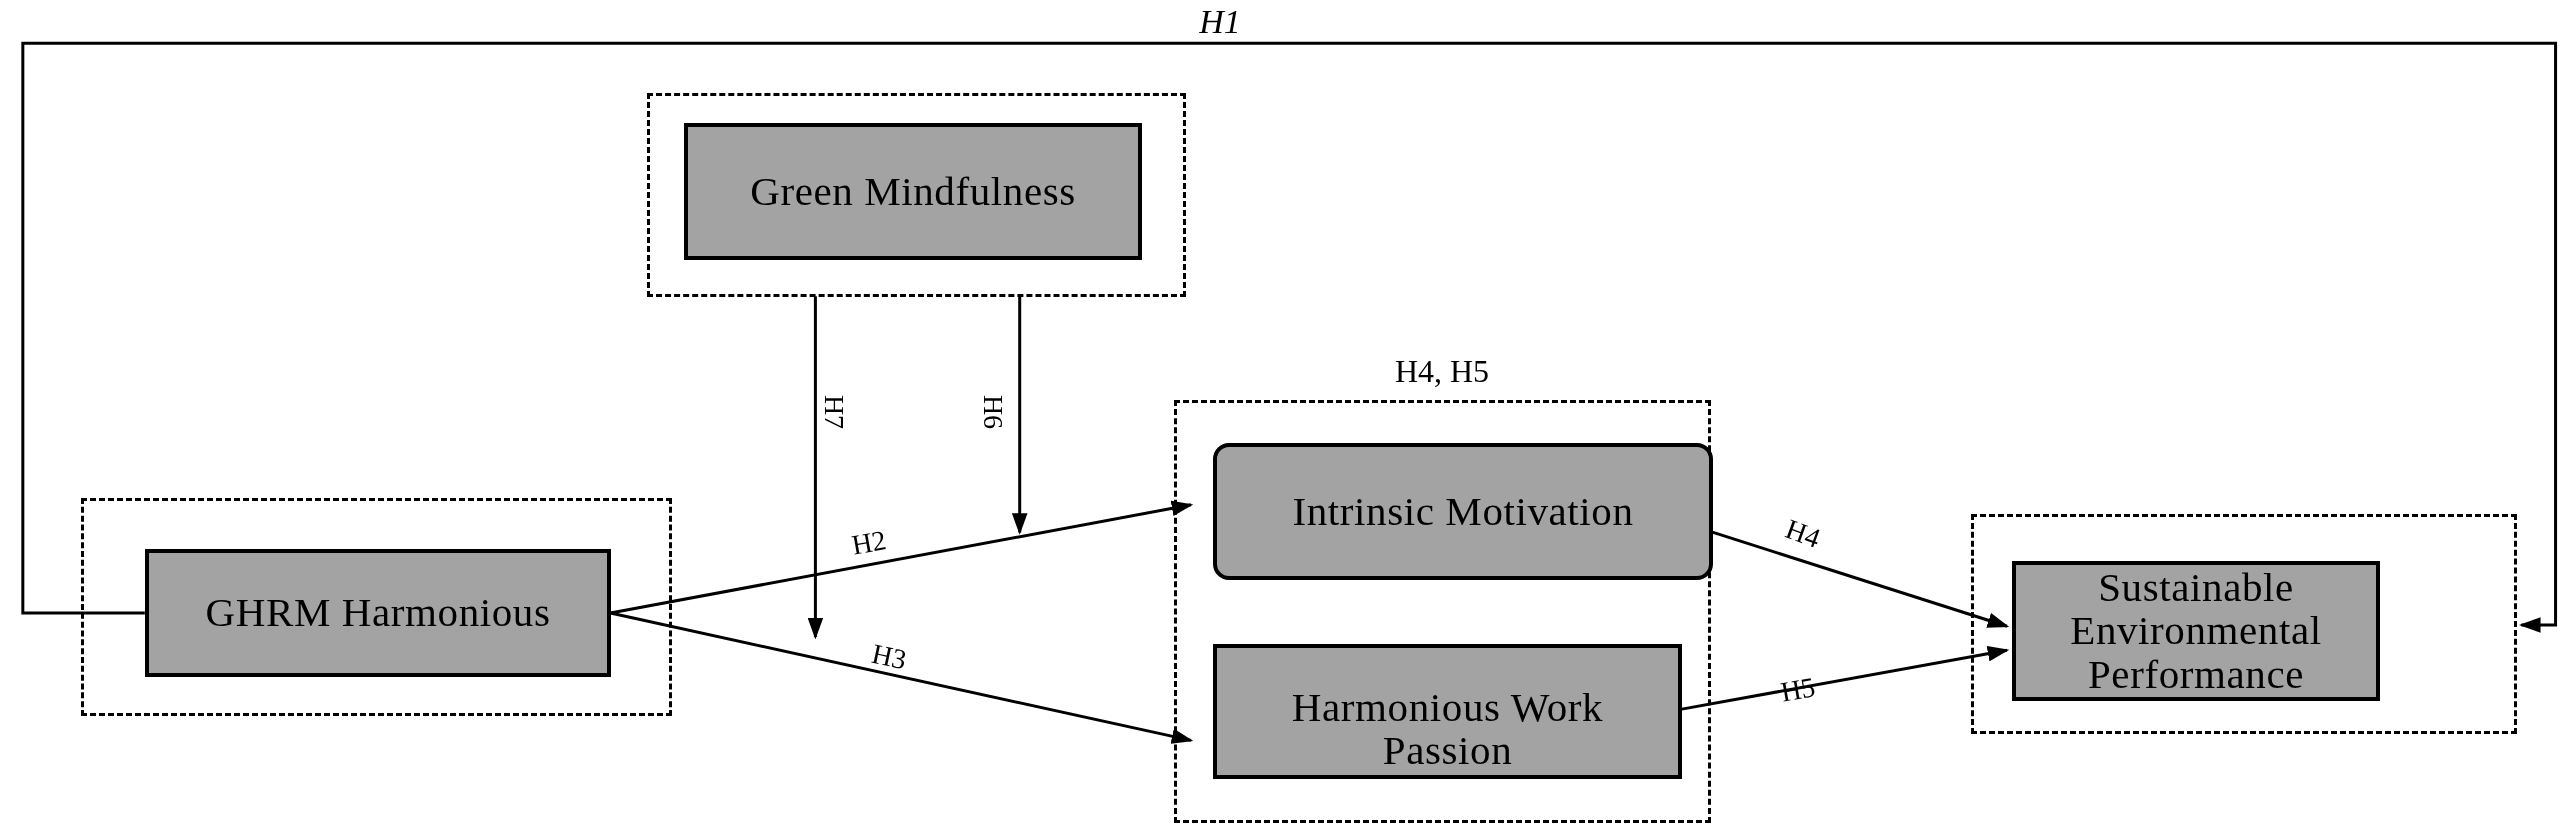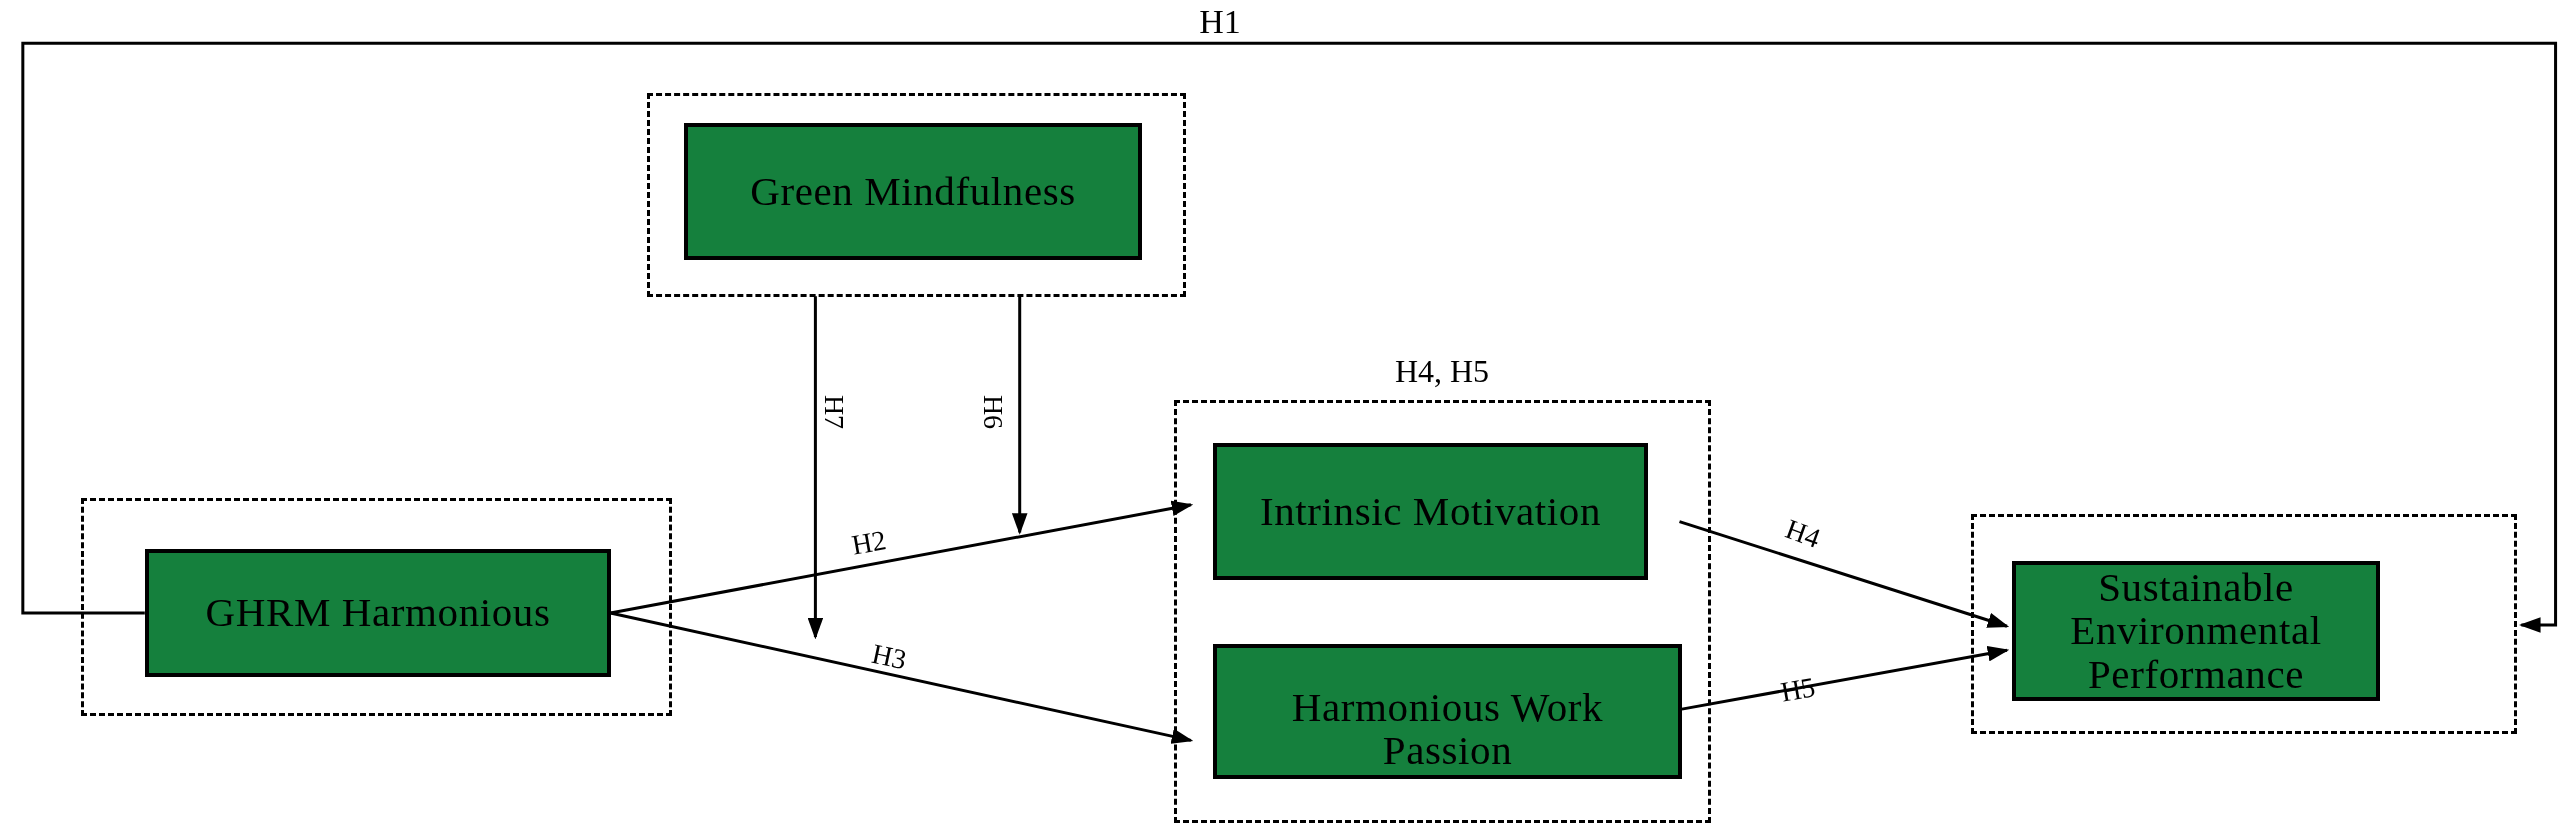--- a/index.html
+++ b/index.html
@@ -15,21 +15,21 @@
   .box-dashed {
     position:absolute;
     border:3.6px dashed #000000;
     box-sizing:border-box;
     background:transparent;
   }
   .box-solid {
     position:absolute;
     border:4.2px solid #000000;
     box-sizing:border-box;
-    background:#15803d;
+    background:#a3a3a3;
     display:flex; align-items:center; justify-content:center;
     text-align:center;
   }
   .node-label {
     font-size:41px;
     line-height:1.06;
     color:#000000;
     letter-spacing:0.6px;
   }
   .hyp-label {
@@ -41,20 +41,21 @@
   }
   .hyp-label.r-neg10 { transform:translate(-50%,-50%) rotate(-10deg); }
   .hyp-label.r-pos12 { transform:translate(-50%,-50%) rotate(12deg); }
   .hyp-label.r-pos20 { transform:translate(-50%,-50%) rotate(20deg); }
   .hyp-label.r-cw90  { transform:translate(-50%,-50%) rotate(90deg); }
   .h1-label {
     position:absolute;
     font-size:34px;
     transform:translate(-50%,-50%);
     white-space:nowrap;
+    font-style:italic;
   }
   .h4h5-label {
     position:absolute;
     font-size:32px;
     transform:translate(-50%,-50%);
     white-space:nowrap;
   }
 </style>
 </head>
 <body>
@@ -80,21 +81,21 @@
   <div class="box-solid" style="left:684px; top:123px; width:458px; height:137px;">
     <span class="node-label">Green Mindfulness</span>
   </div>
 
   <div class="box-dashed" style="left:81px; top:498px; width:591px; height:218px;"></div>
   <div class="box-solid" style="left:145px; top:549px; width:466px; height:128px;">
     <span class="node-label">GHRM Harmonious</span>
   </div>
 
   <div class="box-dashed" style="left:1174px; top:400px; width:537px; height:423px;"></div>
-  <div class="box-solid" style="left:1213px; top:443px; width:435px; height:137px;">
+  <div class="box-solid" style="left:1213px; top:443px; width:500px; height:137px;border-radius:16px;">
     <span class="node-label">Intrinsic Motivation</span>
   </div>
   <div class="box-solid" style="left:1213px; top:644px; width:469px; height:135px;">
     <span class="node-label" style="display:inline-block; width:336px;margin-top:35px;">Harmonious Work Passion</span>
   </div>
 
   <div class="box-dashed" style="left:1971px; top:514px; width:546px; height:220px;"></div>
   <div class="box-solid" style="left:2012px; top:561px; width:368px; height:140px;">
     <span class="node-label" style="display:inline-block; width:276px;">Sustainable Environmental Performance</span>
   </div>

